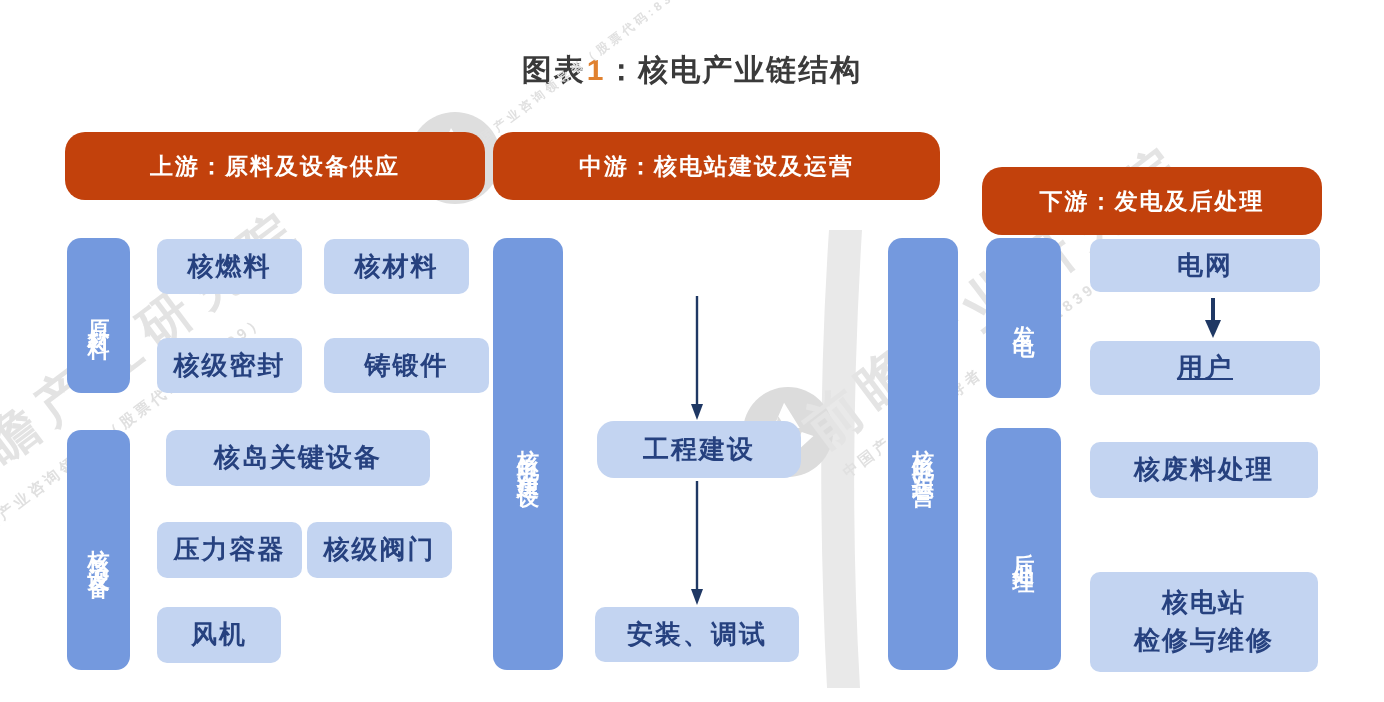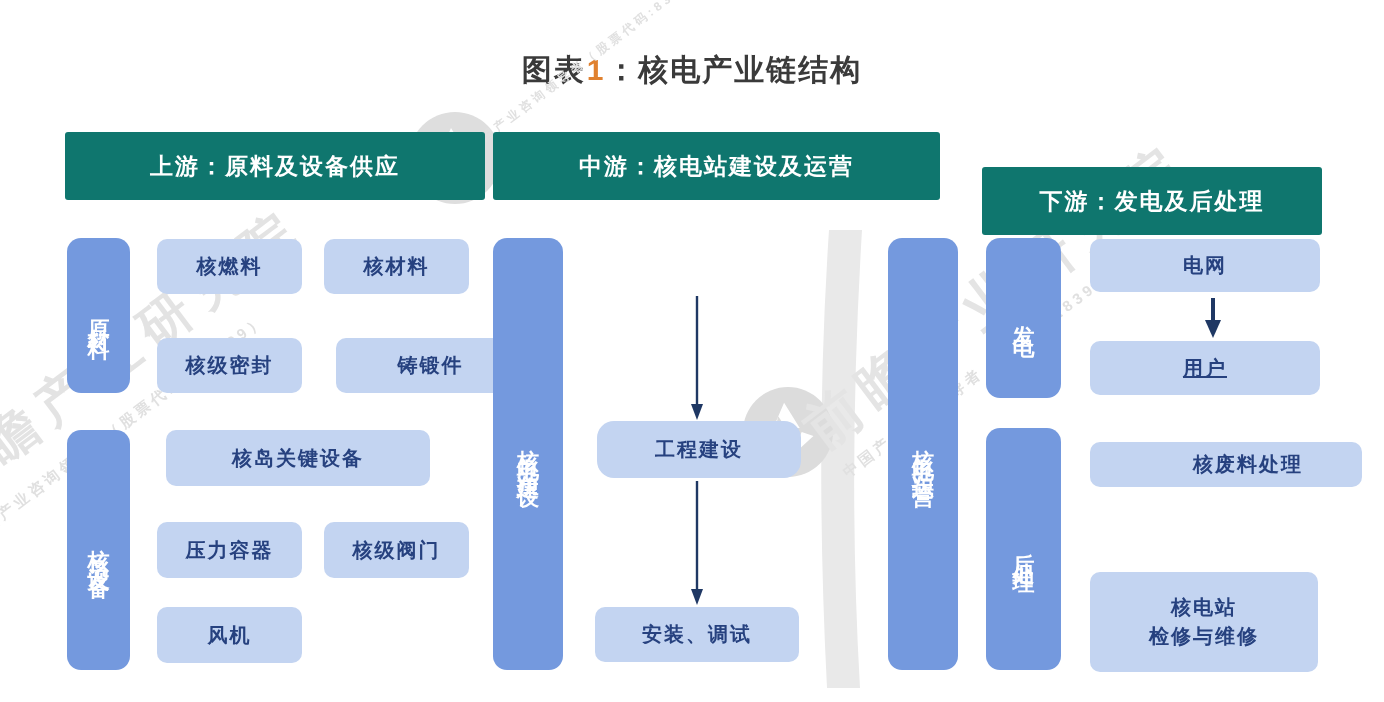--- a/index.html
+++ b/index.html
@@ -11,40 +11,40 @@
 
   
   .title{
     top:50px;left:0;width:1384px;text-align:center;
     font-size:30px;font-weight:bold;color:#3a3a3a;letter-spacing:2px;
   }
   .title .num{color:#e0812f;padding:0 1px;}
 
   
   .hdr{
-    height:68px;border-radius:3px;background:#0f766e;color:#ffffff;
+    height:68px;border-radius:20px;background:#c2410c;color:#ffffff;
     display:flex;align-items:center;justify-content:center;
     font-size:23px;font-weight:bold;letter-spacing:2px;z-index:2;
   }
 
   
   .vbar{
     background:#7499de;border-radius:14px;color:#ffffff;z-index:2;
     display:flex;align-items:center;justify-content:center;
   }
   .vbar span{
     writing-mode:vertical-rl;text-orientation:upright;
     font-size:22px;font-weight:bold;letter-spacing:9px;line-height:1;
   }
 
   
   .box{
     background:#c3d4f1;border-radius:10px;color:#26417f;z-index:2;
     display:flex;align-items:center;justify-content:center;
-    font-size:20px;font-weight:bold;letter-spacing:2px;
+    font-size:26px;font-weight:bold;letter-spacing:2px;
     text-align:center;white-space:pre-line;line-height:1.45;
   }
 
   
   .arrow-svg{z-index:2;}
 
   
   .wm{z-index:1;pointer-events:none;}
   .wm-text{
     font-size:52px;font-weight:bold;color:#e3e3e3;letter-spacing:12px;
@@ -91,29 +91,29 @@
   <div class="abs hdr" style="left:65px;top:132px;width:420px;">上游：原料及设备供应</div>
   <div class="abs hdr" style="left:493px;top:132px;width:447px;">中游：核电站建设及运营</div>
   <div class="abs hdr" style="left:982px;top:132px;width:340px;margin-top:35px;">下游：发电及后处理</div>
 
   <div class="abs vbar" style="left:67px;top:238px;width:63px;height:155px;">
     <span>原材料</span>
   </div>
   <div class="abs box" style="left:157px;top:239px;width:145px;height:55px;">核燃料</div>
   <div class="abs box" style="left:324px;top:239px;width:145px;height:55px;">核材料</div>
   <div class="abs box" style="left:157px;top:338px;width:145px;height:55px;">核级密封</div>
-  <div class="abs box" style="left:336px;top:338px;width:165px;height:55px;padding-left:12px;">铸锻件</div>
+  <div class="abs box" style="left:324px;top:338px;width:165px;height:55px;">铸锻件</div>
 
   <div class="abs vbar" style="left:67px;top:430px;width:63px;height:240px;">
     <span>核岛设备</span>
   </div>
   <div class="abs box" style="left:166px;top:430px;width:264px;height:56px;text-align:right;">核岛关键设备</div>
   <div class="abs box" style="left:157px;top:522px;width:145px;height:56px;">压力容器</div>
-  <div class="abs box" style="left:324px;top:522px;width:145px;height:56px;">核级阀门</div>
-  <div class="abs box" style="left:157px;top:607px;width:145px;height:56px;">风机</div>
+  <div class="abs box" style="left:307px;top:522px;width:145px;height:56px;">核级阀门</div>
+  <div class="abs box" style="left:157px;top:607px;width:124px;height:56px;">风机</div>
 
   <div class="abs vbar" style="left:493px;top:238px;width:70px;height:432px;">
     <span>核电站建设</span>
   </div>
 
 
   <svg class="abs arrow-svg" style="left:688px;top:296px;" width="18" height="124" viewBox="0 0 18 124">
     <line x1="9" y1="0" x2="9" y2="110" stroke="#1f3864" stroke-width="2.4"></line>
     <polygon points="9,124 3,108 15,108" fill="#1f3864"></polygon>
   </svg>
@@ -139,17 +139,17 @@
   <svg class="abs arrow-svg" style="left:1204px;top:298px;" width="18" height="40" viewBox="0 0 18 40">
     <line x1="9" y1="0" x2="9" y2="24" stroke="#1f3864" stroke-width="4"></line>
     <polygon points="9,40 1,22 17,22" fill="#1f3864"></polygon>
   </svg>
 
   <div class="abs box" style="left:1090px;top:341px;width:230px;height:54px;text-decoration:underline;">用户</div>
 
   <div class="abs vbar" style="left:986px;top:428px;width:75px;height:242px;">
     <span>后处理</span>
   </div>
-  <div class="abs box" style="left:1090px;top:442px;width:228px;height:45px;padding-left:44px;">核废料处理</div>
+  <div class="abs box" style="left:1090px;top:442px;width:228px;height:56px;">核废料处理</div>
   <div class="abs box" style="left:1090px;top:572px;width:228px;height:100px;">核电站
 检修与维修</div>
 
 </div>
 
 </body></html>

